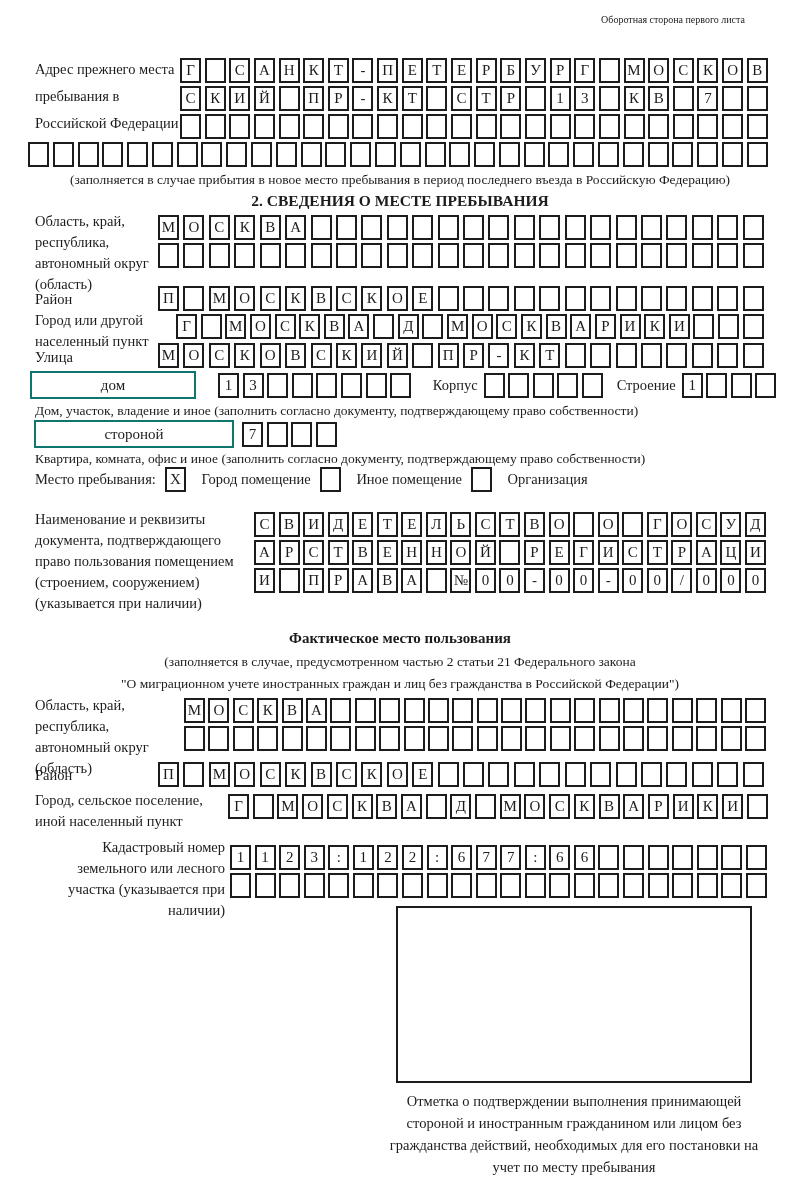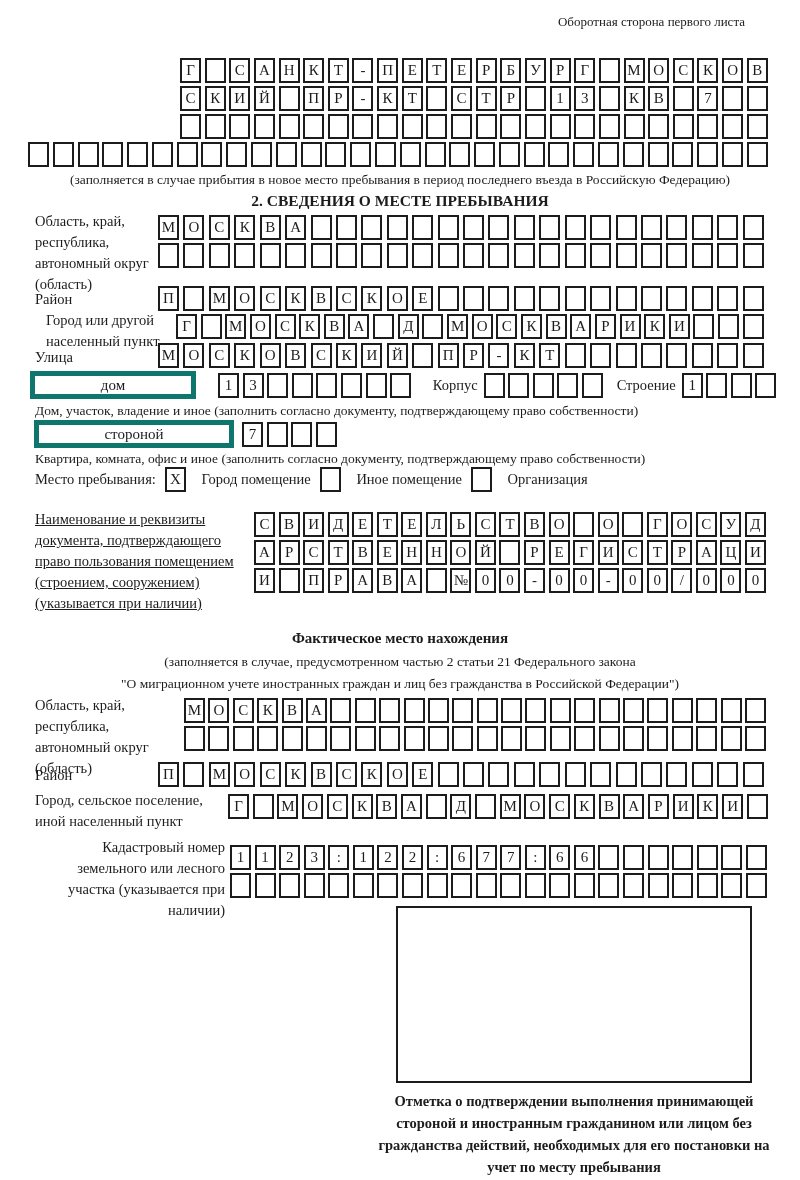--- a/index.html
+++ b/index.html
@@ -19,87 +19,88 @@
   .boxrow { display:flex; justify-content:space-between; }
   .cells-inline { display:flex; }
   .cells-inline .cell { margin-right:3.6px; }
   .cell {
     box-sizing:border-box; flex:0 0 21px; width:21px; height:25px;
     border:2px solid #1c1c1c; background:#fff;
     display:flex; align-items:center; justify-content:center;
     font-size:15px; line-height:1;
   }
   .widebox {
-    box-sizing:border-box; height:28px; border:5px solid #0f766e;
+    box-sizing:border-box; height:28px; border:2px solid #0f766e;
     display:flex; align-items:center; justify-content:center; font-size:15px;
   }
   .inline-row { display:flex; align-items:center; }
   .inline-row .txt { font-size:14.5px; white-space:nowrap; }
   .stamp-rect { box-sizing:border-box; border:2px solid #1c1c1c; background:#fff; }
 
   
-  .side-note    { top:14px;  right:55px; font-size:13px; }
+  .side-note    { top:14px;  right:55px; font-size:10px; }
   .prev-label   { left:35px; top:56px;  width:150px; }
   .prev-r1      { left:180px; top:58px;  width:588px; }
   .prev-r2      { left:180px; top:86px;  width:588px; }
   .prev-r3      { left:180px; top:114px; width:588px; }
   .prev-r4      { left:28px;  top:142px; width:740px; }
   .prev-note    { left:0; top:172px; width:800px; }
   .s2-title     { left:0; top:192px; width:800px; font-size:15.5px; }
   .reg1-label   { left:35px; top:211px; width:118px; }
   .reg1-r1      { left:158px; top:215px; width:606px; }
   .reg1-r2      { left:158px; top:243px; width:606px; }
   .dist1-label  { left:35px;  top:289px; }
   .dist1-row    { left:158px; top:286px; width:606px; }
-  .city1-label  { left:46px;  top:310px; width:150px; }
+  .city1-label  { left:35px;  top:310px; width:150px; }
   .city1-row    { left:176px; top:314px; width:588px; }
   .street1-label{ left:35px;  top:347px; }
   .street1-row  { left:158px; top:343px; width:606px; }
   .house-row    { left:30px;  top:371px; }
   .house-note   { left:35px;  top:403px; }
   .apt-row      { left:34px;  top:420px; }
   .apt-note     { left:35px;  top:451px; }
   .stay-row     { left:35px;  top:467px; }
   .stay-note    { left:160px; top:495px; width:370px; }
-  .doc-label    { left:35px;  top:509px; width:218px;text-decoration:underline; }
+  .doc-label    { left:35px;  top:509px; width:218px; }
   .doc-r1       { left:254px; top:512px; width:512px; }
   .doc-r2       { left:254px; top:540px; width:512px; }
   .doc-r3       { left:254px; top:568px; width:512px; }
   .act-title    { left:0; top:630px; width:800px; font-size:15px; }
   .act-note1    { left:0; top:654px; width:800px; }
   .act-note2    { left:0; top:676px; width:800px; }
   .reg2-label   { left:35px;  top:695px; width:152px; }
   .reg2-r1      { left:184px; top:698px; width:582px; }
   .reg2-r2      { left:184px; top:726px; width:582px; }
   .dist2-label  { left:35px;  top:765px; }
   .dist2-row    { left:158px; top:762px; width:606px; }
   .city2-label  { left:35px;  top:790px; width:195px; }
   .city2-row    { left:228px; top:794px; width:540px; }
   .cad-label    { left:35px;  top:837px; width:190px;text-align:right; }
   .cad-r1       { left:230px; top:845px; width:537px; }
   .cad-r2       { left:230px; top:873px; width:537px; }
   .stamp-rect   { left:396px; top:906px; width:356px; height:177px; }
-  .stamp-note   { left:378px; top:1090px; width:392px; font-size:14.5px; line-height:22px;font-weight:bold; }
+  .stamp-note   { left:378px; top:1090px; width:392px; font-size:14.5px; line-height:22px; }
 
   .gap-a { margin-left:22px; } 
   .gap-b { margin-left:18px; margin-right:6px; } 
   .gap-c { margin-left:10px; margin-right:6px; } 
   .gap-d { margin-left:8px; }  
   .house-widebox { width:166px; }
   .apt-widebox { width:200px; }
   .stay-row .txt { margin-right:9px; }
   .stay-row .cells-inline { margin-right:12px; }
 </style>
 </head>
 <body>
 
 <div class="page">
 
   <div class="abs side-note">Оборотная сторона первого листа</div>
 
+  <div class="abs lbl-wide prev-label">Адрес прежнего места пребывания в Российской Федерации</div>
   <div class="abs boxrow prev-r1">
       <span class="cell">Г</span>
       <span class="cell empty"></span>
       <span class="cell">С</span>
       <span class="cell">А</span>
       <span class="cell">Н</span>
       <span class="cell">К</span>
       <span class="cell">Т</span>
       <span class="cell">-</span>
       <span class="cell">П</span>
@@ -466,21 +467,21 @@
       <span class="cell">0</span>
       <span class="cell">-</span>
       <span class="cell">0</span>
       <span class="cell">0</span>
       <span class="cell">/</span>
       <span class="cell">0</span>
       <span class="cell">0</span>
       <span class="cell">0</span>
     </div>
 
-  <div class="abs bold center act-title">Фактическое место нахождения</div>
+  <div class="abs bold center act-title">Фактическое место пользования</div>
   <div class="abs cap center act-note1">(заполняется в случае, предусмотренном частью 2 статьи 21 Федерального закона</div>
   <div class="abs cap center act-note2">"О миграционном учете иностранных граждан и лиц без гражданства в Российской Федерации")</div>
 
   <div class="abs lbl reg2-label">Область, край, республика, автономный округ (область)</div>
   <div class="abs boxrow reg2-r1">
       <span class="cell">М</span>
       <span class="cell">О</span>
       <span class="cell">С</span>
       <span class="cell">К</span>
       <span class="cell">В</span>

